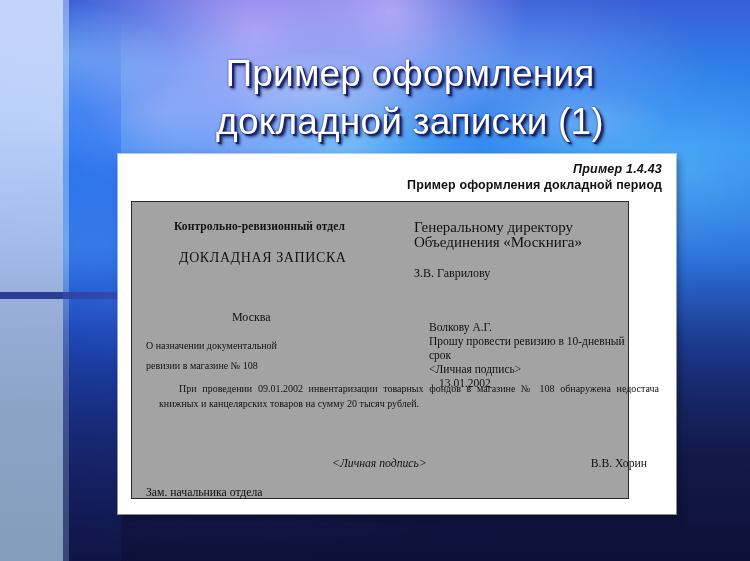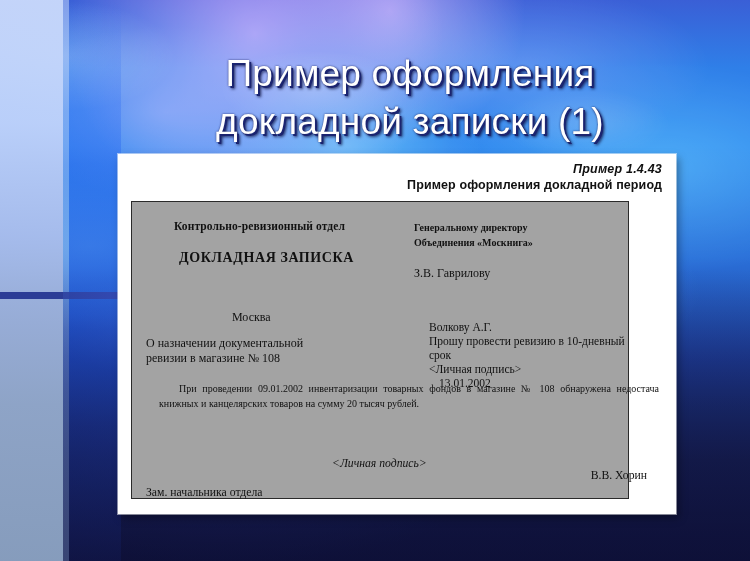--- a/index.html
+++ b/index.html
@@ -177,21 +177,21 @@
     position: absolute;
     left: 42px; top: 18px;
     font-size: 11.5px;
     font-weight: 700;
     letter-spacing: .1px;
   }
   .doctype {
     position: absolute;
     left: 47px; top: 48px;
     font-size: 14px;
-    font-weight: 700;
+    font-weight: 400;
     letter-spacing: .6px;
   }
   .dateline {
     position: absolute;
     left: 14px; top: 80px;
     width: 244px;
     border-bottom: 1.4px solid #222;
     height: 19px;
   }
   .dateline .d {
@@ -214,32 +214,31 @@
   }
   .city {
     position: absolute;
     left: 100px; top: 108px;
     font-size: 12px;
   }
   .subject {
     position: absolute;
     left: 14px; top: 134px;
     width: 240px;
-    font-size: 12px;
+    font-size: 10px;
+    line-height: 20px;
+    white-space: pre-line;
+  }
+
+  .addressee {
+    position: absolute;
+    left: 282px; top: 18px;
+    font-size: 15px;
     line-height: 15px;
     white-space: pre-line;
-  }
-
-  .addressee {
-    position: absolute;
-    left: 282px; top: 18px;
-    font-size: 10px;
-    line-height: 15px;
-    white-space: pre-line;
-    font-weight: bold;
   }
   .addressee-name {
     position: absolute;
     left: 282px; top: 64px;
     font-size: 12px;
   }
   .resolution {
     position: absolute;
     left: 297px; top: 104px;
     font-size: 11.5px;
@@ -266,21 +265,21 @@
 
   .sign-row {
     position: absolute;
     left: 14px; top: 255px;
     width: 505px;
     height: 16px;
     font-size: 11.7px;
   }
   .sign-left  { position: absolute; left: 0; top: 0; margin-top: 29px; }
   .sign-mid   { position: absolute; left: 186px; top: 0; font-style: italic; }
-  .sign-right { position: absolute; right: 4px; top: 12px; }
+  .sign-right { position: absolute; right: 4px; top: 0; }
 </style>
 </head>
 <body>
 
 <div id="slide">
 
   <div class="bg-base"></div>
   <div class="bg-cloud"></div>
   <div class="bg-cloud2"></div>
   <div class="bg-darken"></div>

